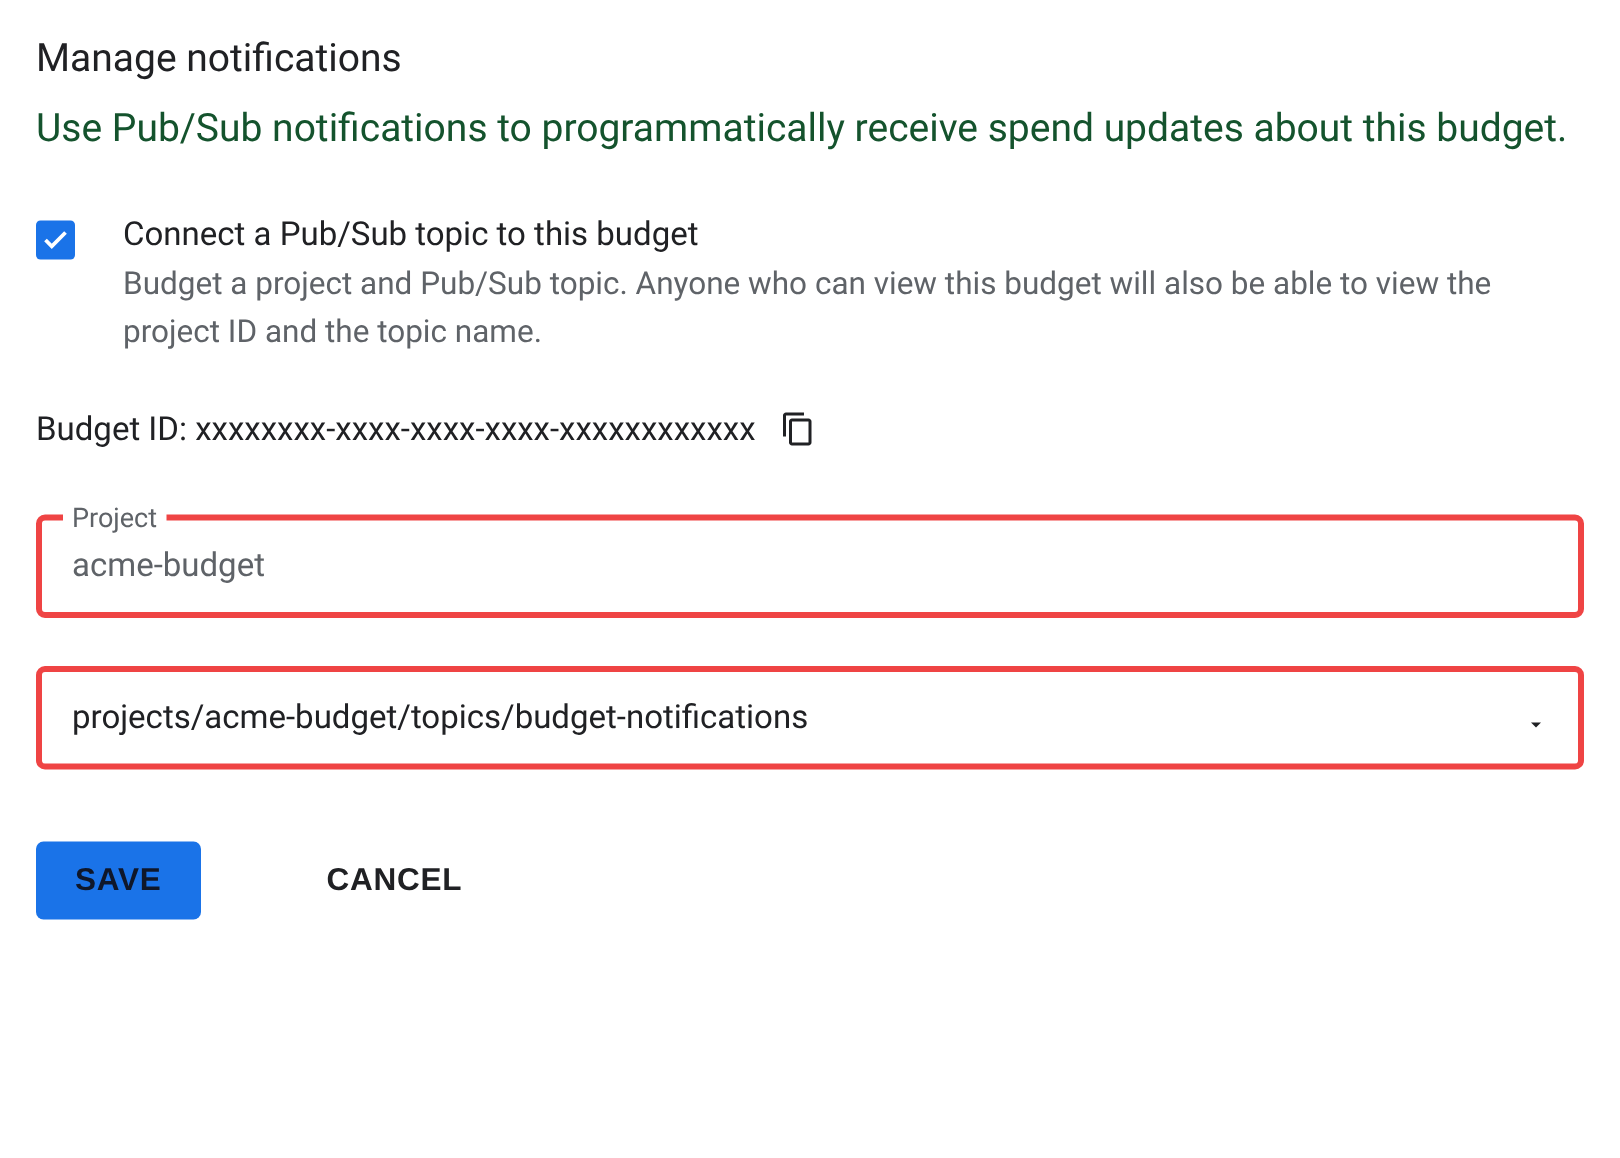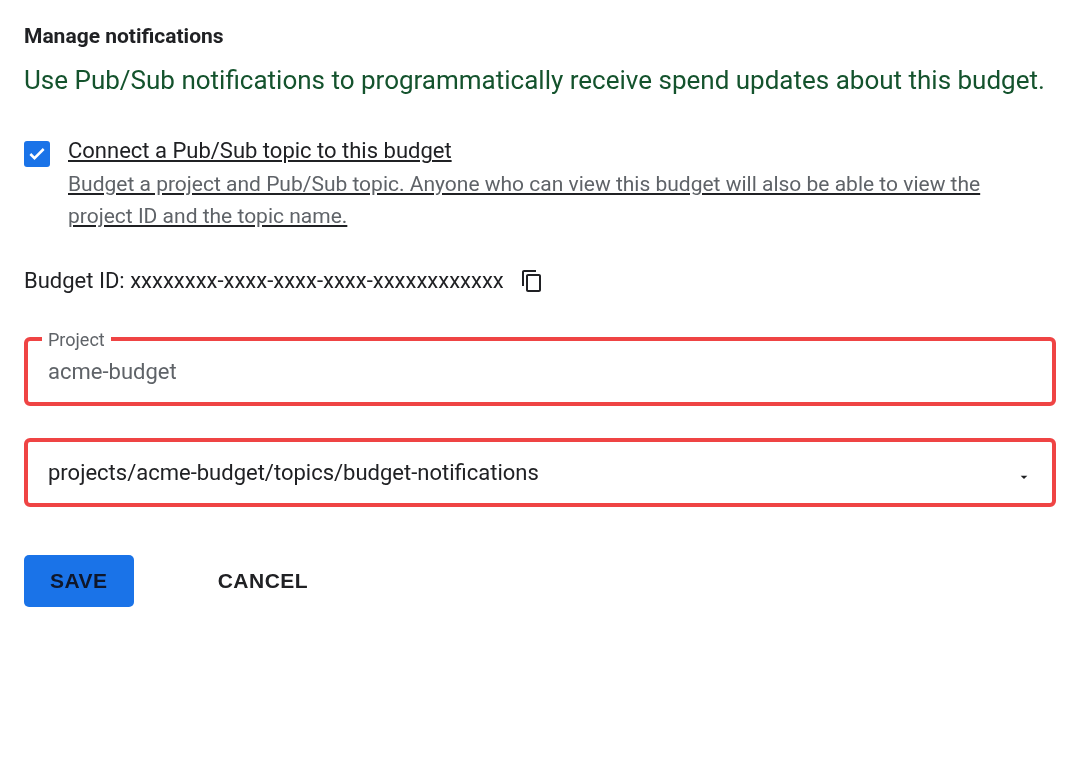--- a/index.html
+++ b/index.html
@@ -8,37 +8,36 @@
       padding: 0;
     }
     body {
       font-family: 'Google Sans', Roboto, Arial, sans-serif;
       background: #fff;
       padding: 24px;
       width: 1080px;
       color: #202124;
     }
     .page-title {
-      font-size: 21px;
-      font-weight: 700;
+      font-size: 26px;
+      font-weight: 400;
       color: #202124;
       margin-bottom: 14px;
     }
     .page-description {
       font-size: 26px;
       color: #14532d;
       margin-bottom: 40px;
       line-height: 1.4;
     }
     .checkbox-row {
       display: flex;
       align-items: flex-start;
-      gap: 18px;
+      gap: 32px;
       margin-bottom: 36px;
-      text-decoration: underline;
     }
     .checkbox {
       width: 26px;
       height: 26px;
       background: #1a73e8;
       border-radius: 3px;
       display: flex;
       align-items: center;
       justify-content: center;
       flex-shrink: 0;
@@ -61,21 +60,21 @@
       margin-bottom: 6px;
     }
     .checkbox-description {
       font-size: 21px;
       color: #5f6368;
       line-height: 1.5;
       max-width: 960px;
     }
     .budget-id-row {
       display: flex;
-      align-items: flex-end;
+      align-items: flex-start;
       gap: 16px;
       font-size: 22px;
       color: #202124;
       margin-bottom: 44px;
     }
     .copy-icon {
       cursor: pointer;
       display: inline-flex;
     }
     .copy-icon svg {

